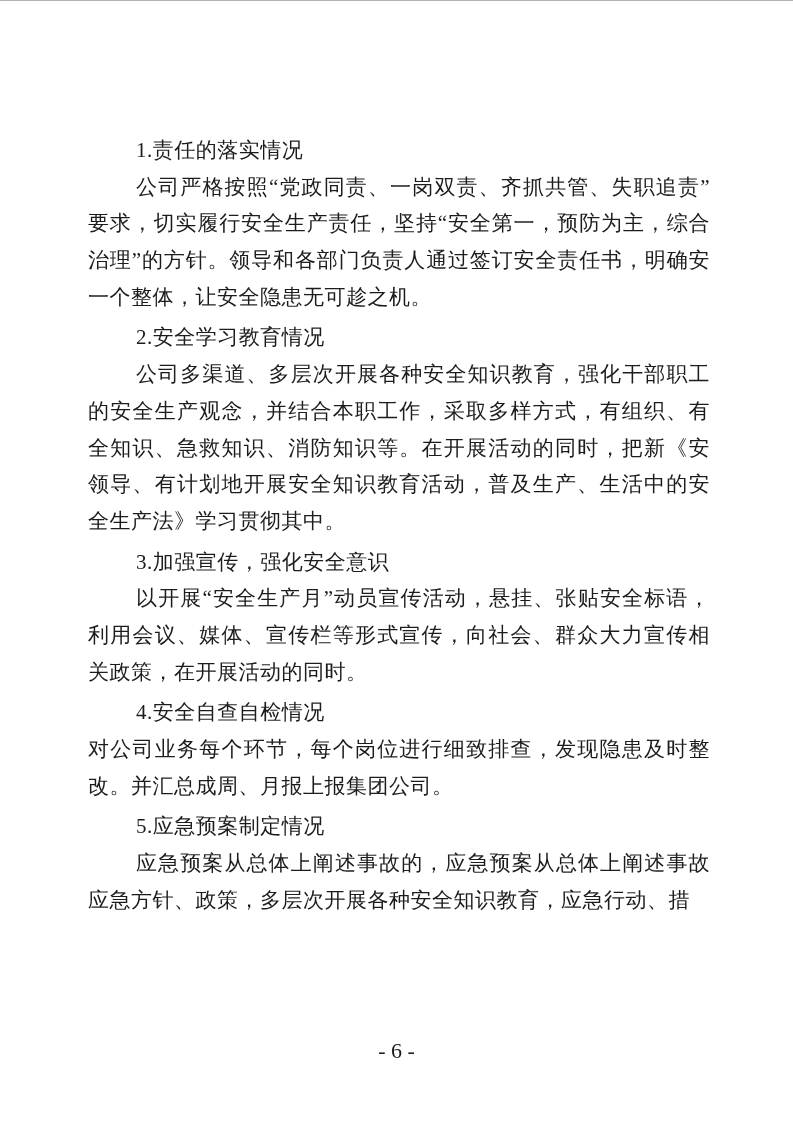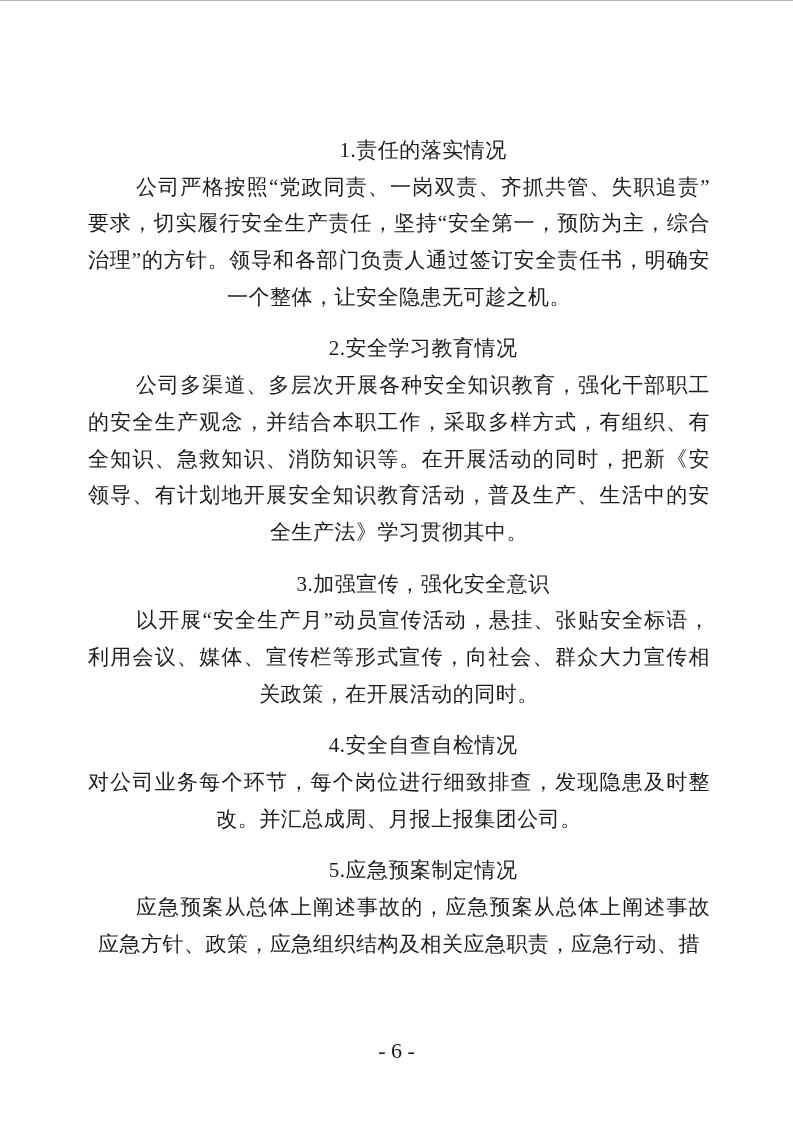--- a/index.html
+++ b/index.html
@@ -32,33 +32,33 @@
     position: absolute;
     left: 88px;
     top: 132px;
     width: 622px;
   }
   .line {
     font-size: 21px;
     line-height: 36.7px;
     height: 36.7px;
     overflow: hidden;
-    text-align: center;
+    text-align: left;
     letter-spacing: 0.5px;
     white-space: normal;
   }
   .line.indent {
     text-indent: 48px;
   }
   .line.fill {
     text-align: justify;
     text-align-last: justify;
   }
   .line.heading:not(:first-child) {
-    margin-top: 15px;
+    margin-top: 4px;
   }
   .footer {
     position: absolute;
     top: 1036px;
     left: 0;
     width: 100%;
     text-align: center;
     font-size: 22px;
     line-height: 30px;
     color: #1c1c1c;
@@ -84,16 +84,16 @@
       <div class="line">全生产法》学习贯彻其中。</div>
       <div class="line heading indent">3.加强宣传，强化安全意识</div>
       <div class="line indent fill">以开展“安全生产月”动员宣传活动，悬挂、张贴安全标语，</div>
       <div class="line fill">利用会议、媒体、宣传栏等形式宣传，向社会、群众大力宣传相</div>
       <div class="line">关政策，在开展活动的同时。</div>
       <div class="line heading indent">4.安全自查自检情况</div>
       <div class="line fill">对公司业务每个环节，每个岗位进行细致排查，发现隐患及时整</div>
       <div class="line">改。并汇总成周、月报上报集团公司。</div>
       <div class="line heading indent">5.应急预案制定情况</div>
       <div class="line indent fill">应急预案从总体上阐述事故的，应急预案从总体上阐述事故的</div>
-      <div class="line">应急方针、政策，应急组织结构及相关应急职责，应急行动、措</div>
+      <div class="line">应急方针、政策，多层次开展各种安全知识教育，应急行动、措</div>
     </div>
   <div class="footer">- 6 -</div>
 </div>
 
 </body></html>

